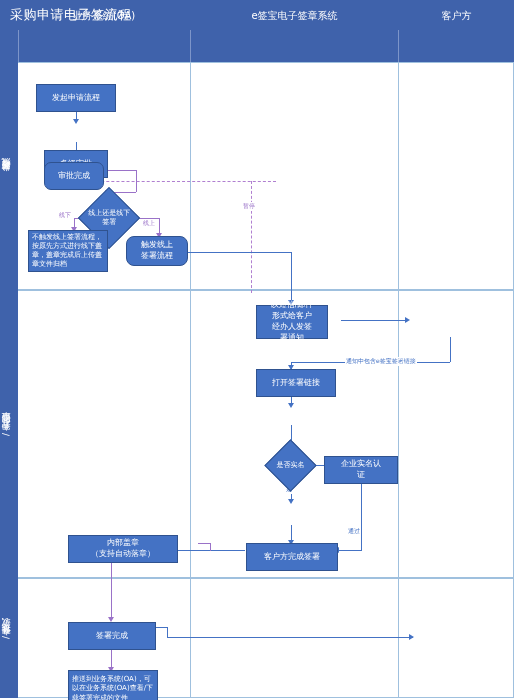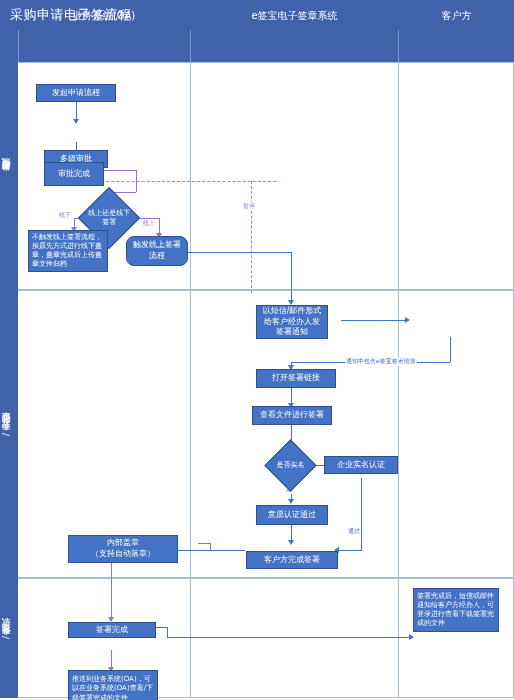--- a/index.html
+++ b/index.html
@@ -66,21 +66,21 @@
   .node{
     position:absolute;
     background:#4472c4;
     border:1px solid #2f528f;
     box-sizing:border-box;
     color:#ffffff;
     display:flex;align-items:center;justify-content:center;
     text-align:center;
     font-size:8px;
     line-height:1.35;
-    padding:5px;
+    padding:13px;
   }
   .node.note{
     text-align:left;
     justify-content:flex-start;
     font-size:7px;
     padding:3px 3px;
     line-height:1.3;
   }
   .diamond{
     position:absolute;
@@ -241,49 +241,46 @@
 
   <div class="ln h" style="left:155px;top:627px;width:12px;"></div>
   <div class="ln v" style="left:167px;top:627px;height:10px;"></div>
   <div class="ln h" style="left:167px;top:637px;width:246px;"></div>
   <div class="arr right" style="left:409px;top:634px;"></div>
 
   <div class="node" style="left:36px;top:84px;width:80px;height:18px;">发起申请流程</div>
 
   <div class="node" style="left:44px;top:124px;width:64px;height:18px;margin-top:26px;">多级审批</div>
 
-  <div class="node" style="left:44px;top:162px;width:60px;height:24px;">审批完成</div>
+  <div class="node" style="left:44px;top:162px;width:60px;height:24px;border-radius:7px;">审批完成</div>
 
   <div class="diamond" style="left:87px;top:196px;width:44px;height:44px;">
     <span>线上还是线下签署</span>
   </div>
 
   <div class="node note" style="left:28px;top:230px;width:80px;height:42px;">不触发线上签署流程，按原先方式进行线下盖章，盖章完成后上传盖章文件归档</div>
 
   <div class="node" style="left:126px;top:236px;width:62px;height:30px;border-radius:8px;">触发线上签署流程</div>
 
   <div class="node" style="left:256px;top:305px;width:72px;height:34px;">以短信/邮件形式给客户经办人发签署通知</div>
 
 
   <div class="node" style="left:256px;top:369px;width:80px;height:19px;">打开签署链接</div>
 
-  <div class="node" style="left:252px;top:406px;width:80px;height:19px;">查看文件进行签署</div>
 
   <div class="diamond" style="left:272px;top:447px;width:37px;height:37px;">
     <span>是否实名</span>
   </div>
 
   <div class="node" style="left:324px;top:456px;width:74px;height:18px;">企业实名认证</div>
 
-  <div class="node" style="left:256px;top:505px;width:72px;height:20px;">意愿认证通过</div>
-
-  <div class="node" style="left:246px;top:543px;width:92px;height:18px;margin-top:8px;">客户方完成签署</div>
+
+  <div class="node" style="left:246px;top:543px;width:92px;height:18px;">客户方完成签署</div>
 
   <div class="node" style="left:68px;top:535px;width:110px;height:28px;white-space:pre-line;">内部盖章
 （支持自动落章）</div>
 
   <div class="node" style="left:68px;top:622px;width:88px;height:16px;">签署完成</div>
 
   <div class="node note" style="left:68px;top:670px;width:90px;height:38px;">推送到业务系统(OA)，可以在业务系统(OA)查看/下载签署完成的文件</div>
 
-  <div class="node note" style="left:413px;top:588px;width:86px;height:44px;">签署完成后，短信或邮件通知给客户方经办人，可登录进行查看下载签署完成的文件</div>
 
 </div>
 
 </body></html>

